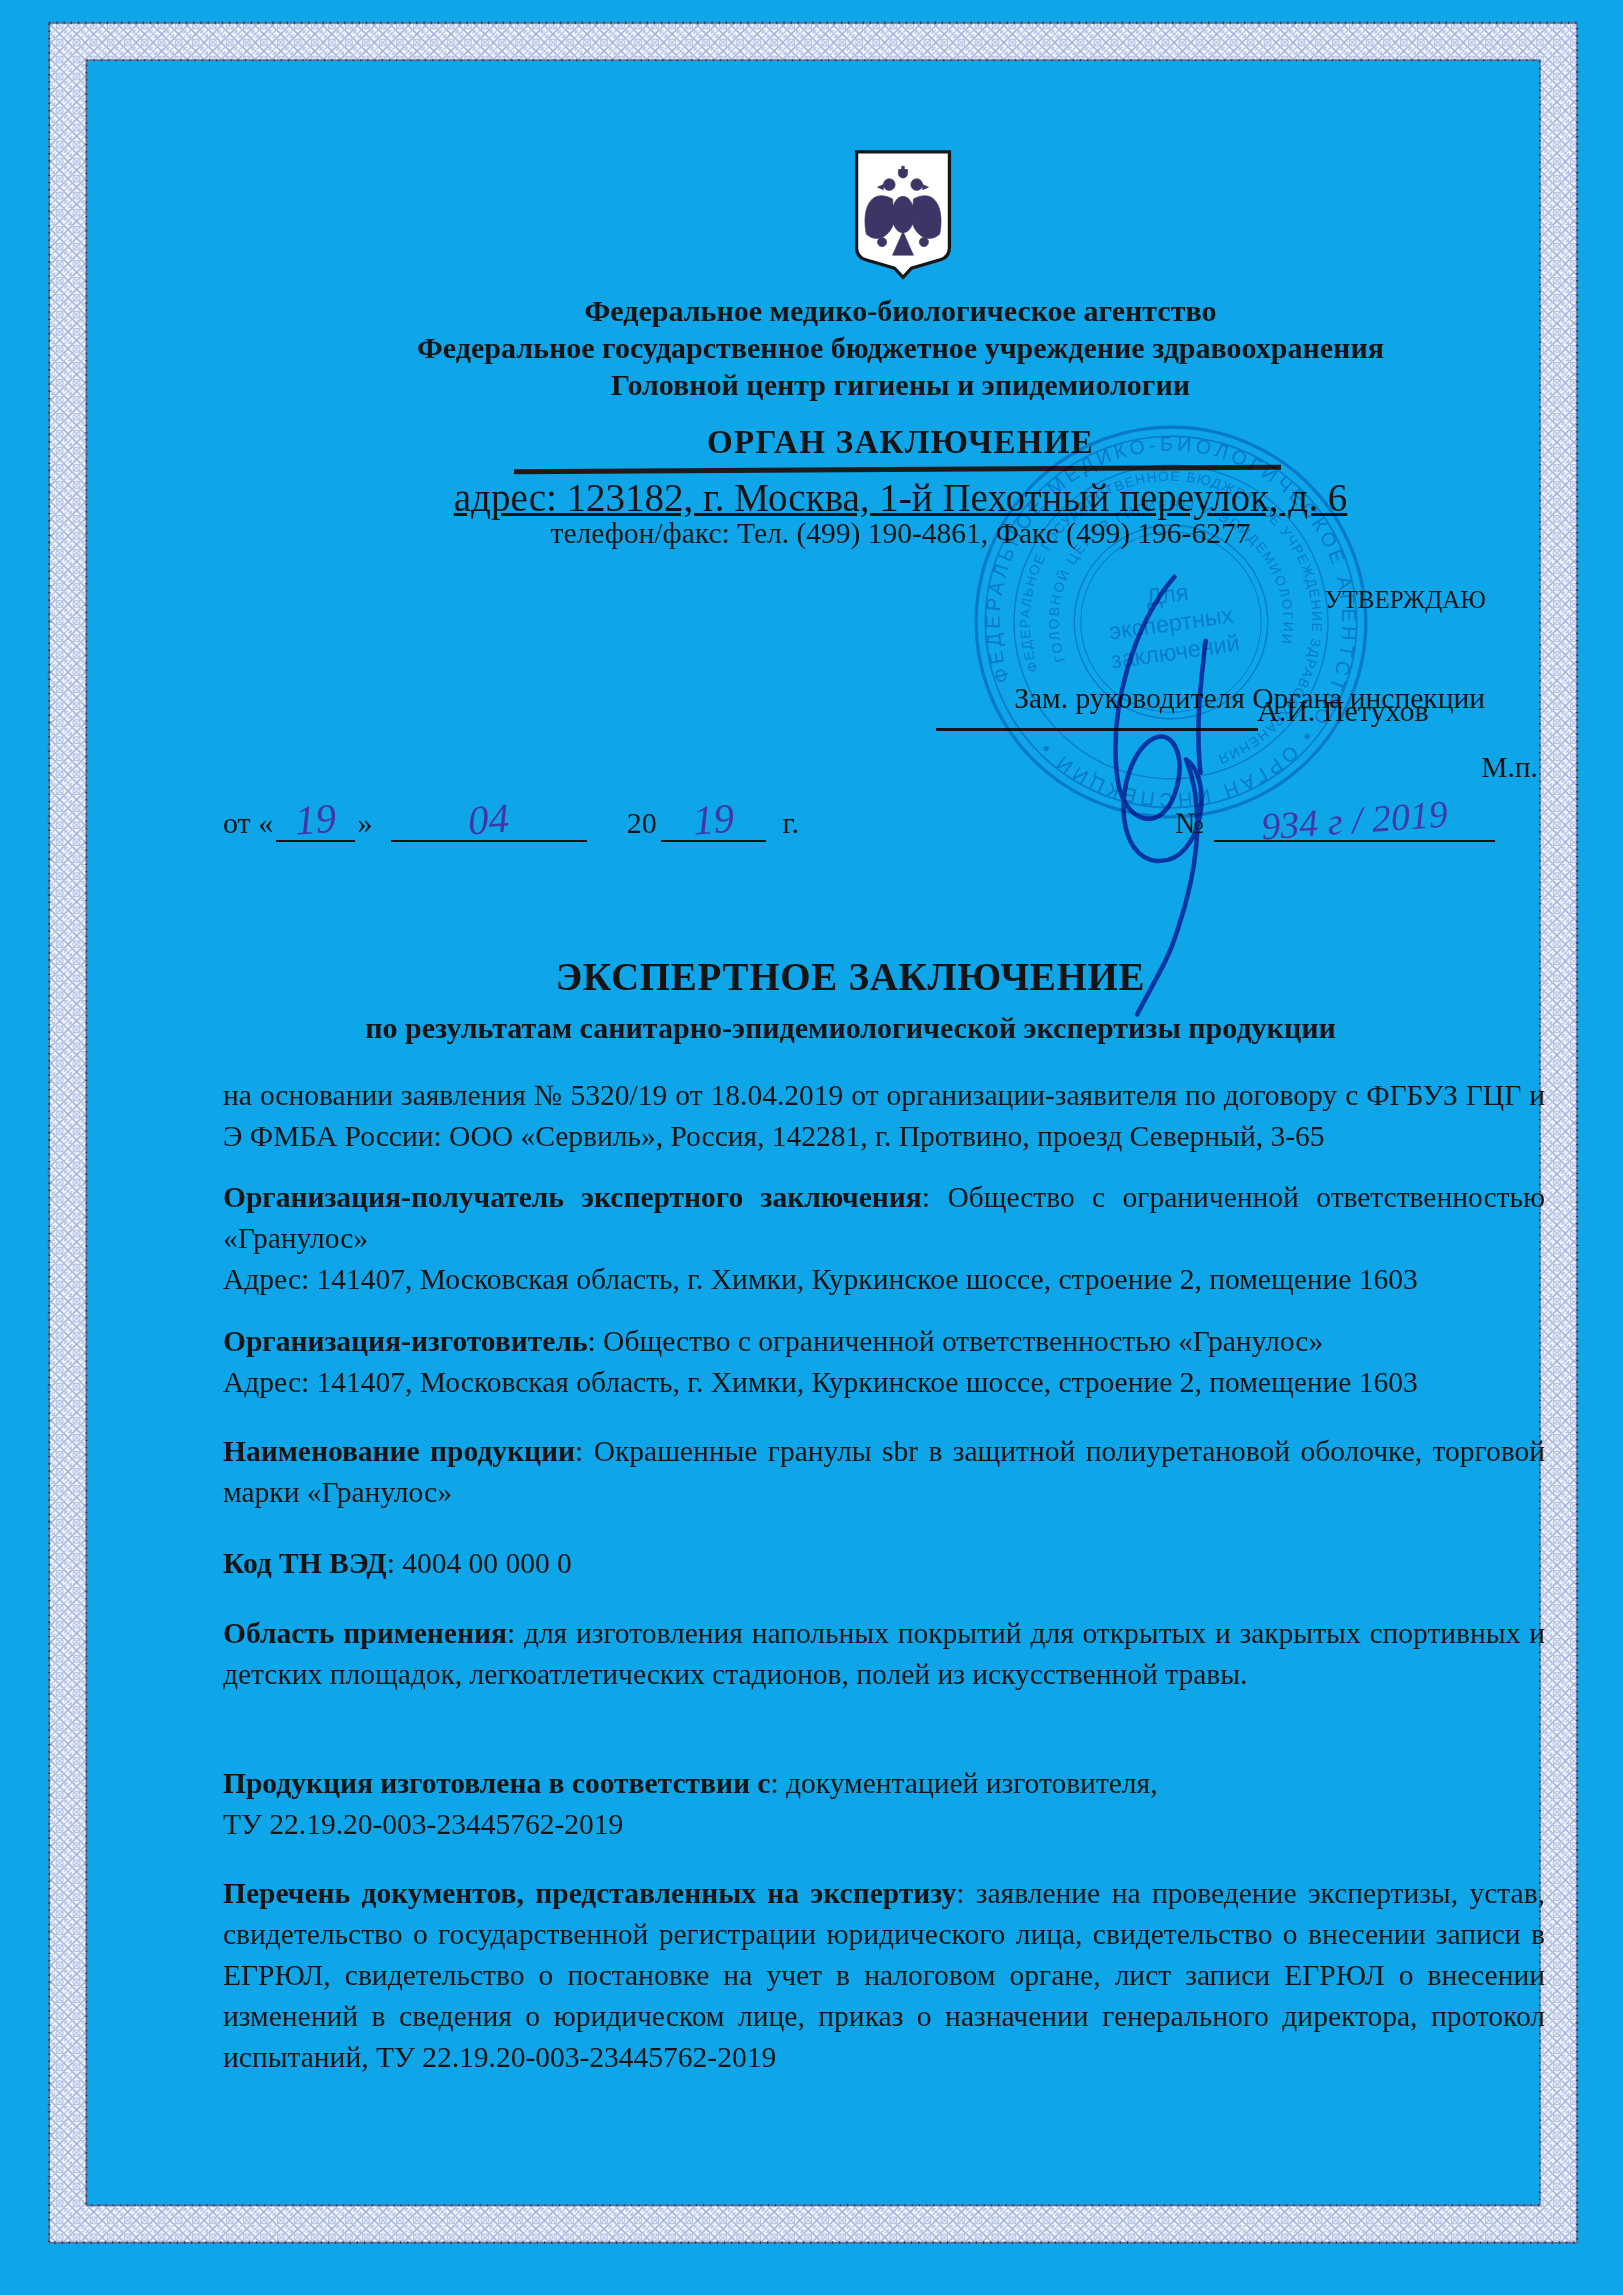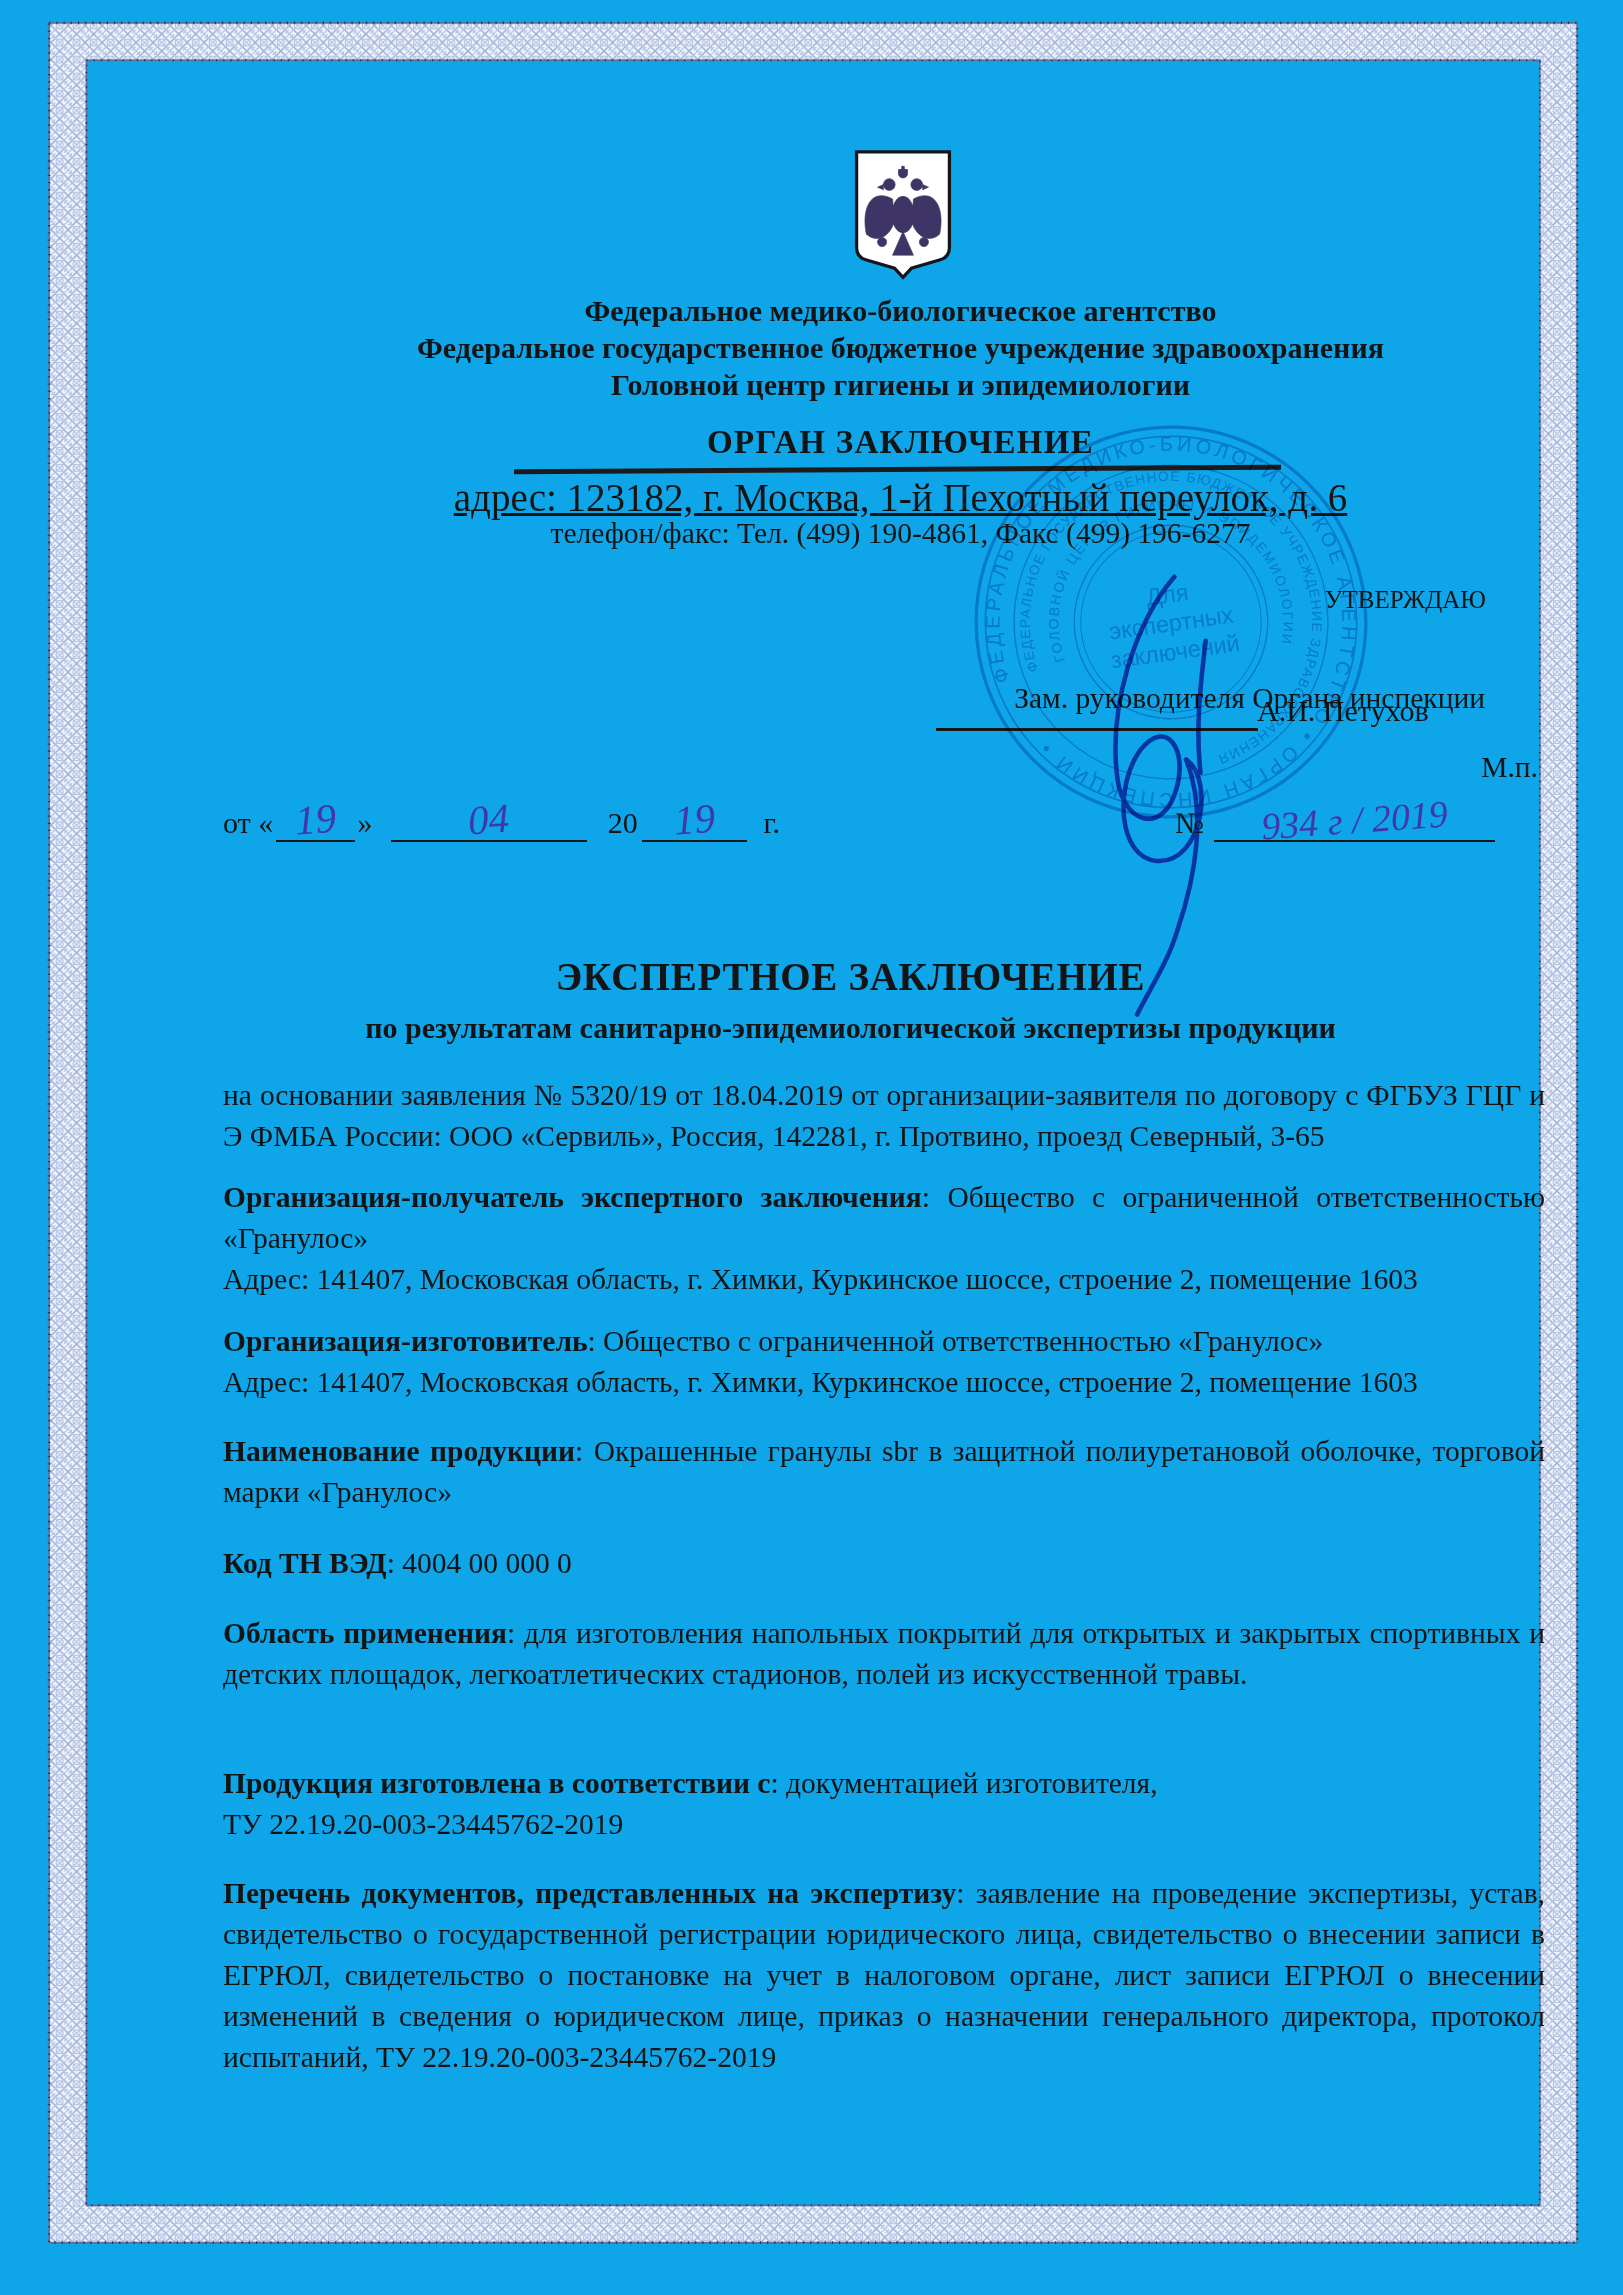--- a/index.html
+++ b/index.html
@@ -21,21 +21,21 @@
   .sign-line{position:absolute;left:936px;top:728px;width:322px;height:2.6px;background:#161616;}
   .approver-name{position:absolute;left:1257px;top:694px;width:229px;text-align:left;font-size:30px;}
   .seal-mark{position:absolute;left:1394px;top:751px;width:144px;text-align:right;font-size:29.5px;}
   .date-row{position:absolute;left:223px;top:806px;font-size:30px;display:flex;align-items:baseline;}
   .num-row{position:absolute;left:1175px;top:806px;font-size:30px;display:flex;align-items:baseline;}
   .seg{display:inline-block;border-bottom:2.6px solid #161616;text-align:center;}
   .seg-day{width:79px;margin:0 2.6px;}
   .seg-month{width:196px;margin-left:18.3px;}
   .seg-year{width:105px;margin-left:3.9px;}
   .seg-num{width:281px;margin-left:10.5px;}
-  .cent{margin-left:21px;}
+  .cent{margin-left:40px;}
   .gsuf{margin-left:17px;}
   .hw{font-style:italic;color:#4038a8;font-size:41px;line-height:26px;display:inline-block;transform:rotate(-4deg);}
   .hw-num{font-size:38px;white-space:nowrap;}
   .title{position:absolute;left:196px;width:1309px;top:954px;text-align:center;font-weight:bold;font-size:39px;letter-spacing:0.7px;}
   .subtitle{position:absolute;left:196px;width:1309px;top:1011px;text-align:center;font-weight:bold;font-size:30px;}
   .para{position:absolute;left:223px;width:1322px;font-size:29.5px;line-height:41px;text-align:justify;}
   .p-basis{top:1075px;}
   .p-recipient{top:1177px;}
   .p-manufacturer{top:1321px;}
   .p-product{top:1431px;}

